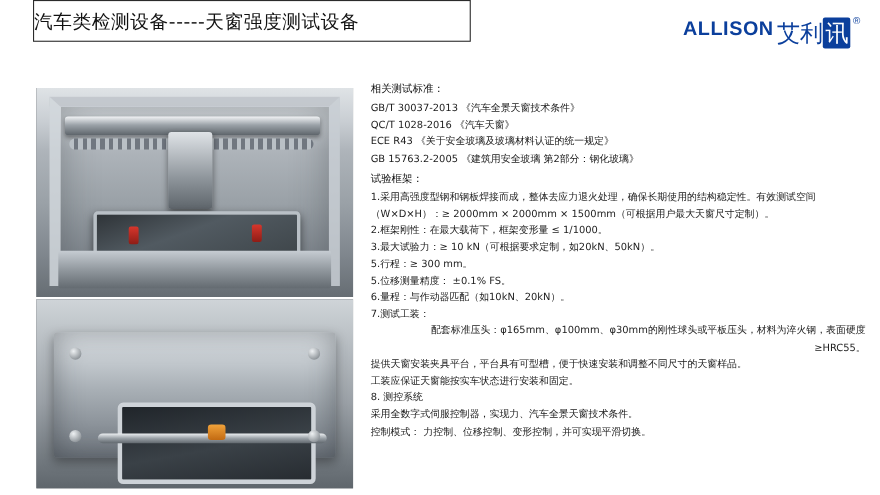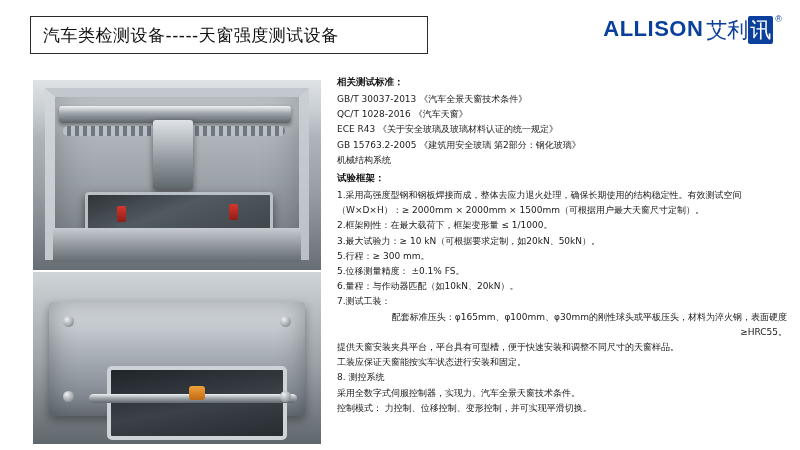--- a/index.html
+++ b/index.html
@@ -18,46 +18,45 @@
     position: relative;
     width: 800px;
     height: 450px;
     background: #ffffff;
   }
 
   
   .title-box {
     position: absolute;
     left: 30px;
-    top: 16px;
+    top: 0;
     width: 398px;
     height: 38px;
     border: 1px solid #2b2b2b;
     box-sizing: border-box;
     display: flex;
     align-items: center;
-    padding-left: 12px;
   }
   .title-text {
     font-size: 17px;
     color: #111111;
     letter-spacing: 0.5px;
     font-family: "DejaVu Sans", "Liberation Sans", sans-serif;
   }
 
   
   .logo-wrap {
     position: absolute;
     right: 18px;
     top: 16px;
     display: flex;
     align-items: flex-start;
   }
   .logo-en {
-    font-size: 22px;
+    font-size: 18px;
     font-weight: bold;
     color: #0b3f9c;
     letter-spacing: 0.5px;
     font-family: "Liberation Sans", sans-serif;
   }
   .logo-cn {
     font-size: 21px;
     font-weight: normal;
     color: #0b3f9c;
     margin-left: 3px;
@@ -228,21 +227,21 @@
   .text-col {
     position: absolute;
     left: 337px;
     top: 74px;
     width: 450px;
     color: #1a1a1a;
     font-family: "DejaVu Sans", "Liberation Sans", sans-serif;
   }
   .sec-head {
     font-size: 9.5px;
-    font-weight: bold;
+    font-weight: normal;
     margin: 0 0 3px 0;
     line-height: 15px;
     color: #111111;
   }
   .line {
     font-size: 9px;
     line-height: 15.2px;
     margin: 0;
     color: #1a1a1a;
     white-space: nowrap;
@@ -299,21 +298,20 @@
     </div>
   </div>
 
   <div class="text-col">
 
     <p class="sec-head">相关测试标准：</p>
     <p class="line">GB/T 30037-2013 《汽车全景天窗技术条件》</p>
     <p class="line">QC/T 1028-2016 《汽车天窗》</p>
     <p class="line">ECE R43 《关于安全玻璃及玻璃材料认证的统一规定》</p>
     <p class="line">GB 15763.2-2005 《建筑用安全玻璃 第2部分：钢化玻璃》</p>
-    <p class="line">机械结构系统</p>
 
     <div class="gap"></div>
 
     <p class="sec-head">试验框架：</p>
     <p class="line wrap">1.采用高强度型钢和钢板焊接而成，整体去应力退火处理，确保长期使用的结构稳定性。有效测试空间（W×D×H）：≥ 2000mm × 2000mm × 1500mm（可根据用户最大天窗尺寸定制）。</p>
     <p class="line">2.框架刚性：在最大载荷下，框架变形量 ≤ 1/1000。</p>
     <p class="line">3.最大试验力：≥ 10 kN（可根据要求定制，如20kN、50kN）。</p>
     <p class="line">5.行程：≥ 300 mm。</p>
     <p class="line">5.位移测量精度： ±0.1% FS。</p>
     <p class="line">6.量程：与作动器匹配（如10kN、20kN）。</p>

